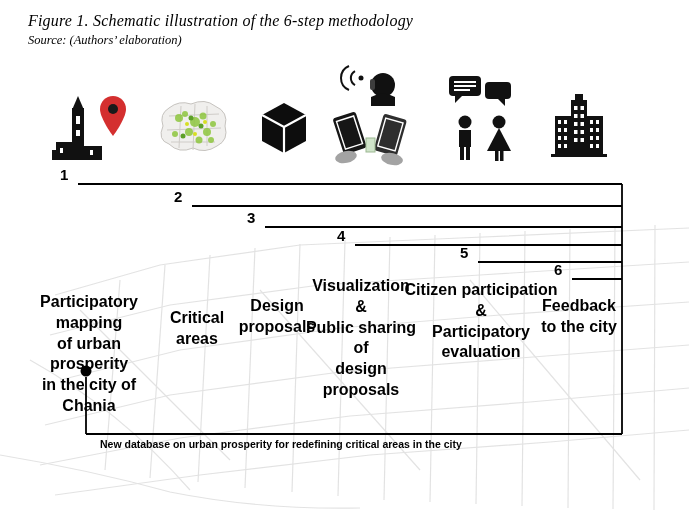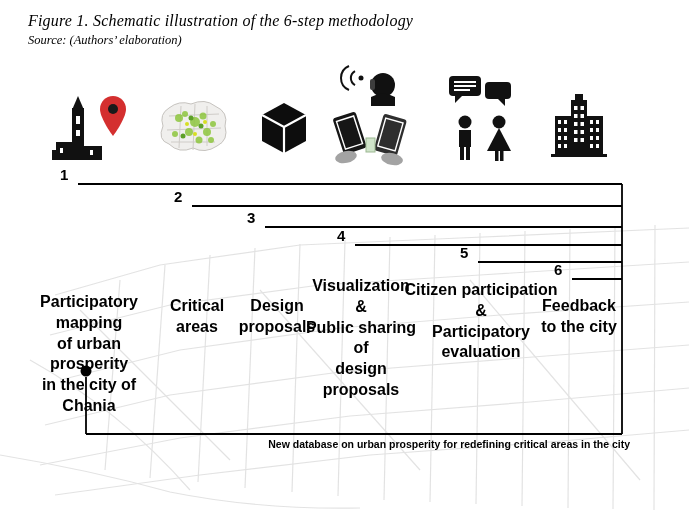--- a/index.html
+++ b/index.html
@@ -12,27 +12,27 @@
   .caption-title { font-size:16px; letter-spacing:.2px; }
   .caption-source { font-size:12.5px; margin-top:3px; }
   .abs { position:absolute; }
   .step-number { position:absolute; font-weight:bold; font-size:15px; line-height:1; }
   .step-label {
     position:absolute; font-weight:bold; font-size:16px; line-height:1.3;
     text-align:center; white-space:pre-line;
   }
   .bottom-label {
     position:absolute; left:100px; top:438px; width:530px;
-    text-align:right; font-weight:bold; font-size:10.5px;
+    text-align:left; font-weight:bold; font-size:10.5px;
   }
   
   .n1{left:60px;top:167px} .n2{left:174px;top:189px} .n3{left:247px;top:210px}
   .n4{left:337px;top:228px} .n5{left:460px;top:245px} .n6{left:554px;top:262px}
   
-  .l1{left:23px;top:292px;width:132px} .l2{left:162px;top:296px;width:70px}
+  .l1{left:23px;top:292px;width:132px} .l2{left:162px;top:308px;width:70px}
   .l3{left:237px;top:296px;width:80px} .l4{left:300px;top:276px;width:122px}
   .l5{left:402px;top:280px;width:158px} .l6{left:539px;top:296px;width:80px}
 </style>
 </head>
 <body>
 
 <div id="app">
 
   <svg class="abs" style="left:0;top:220px" width="689" height="290" viewBox="0 0 689 290">
     <g stroke="#dcdcdc" stroke-width="1.2" fill="none" opacity="0.8">

